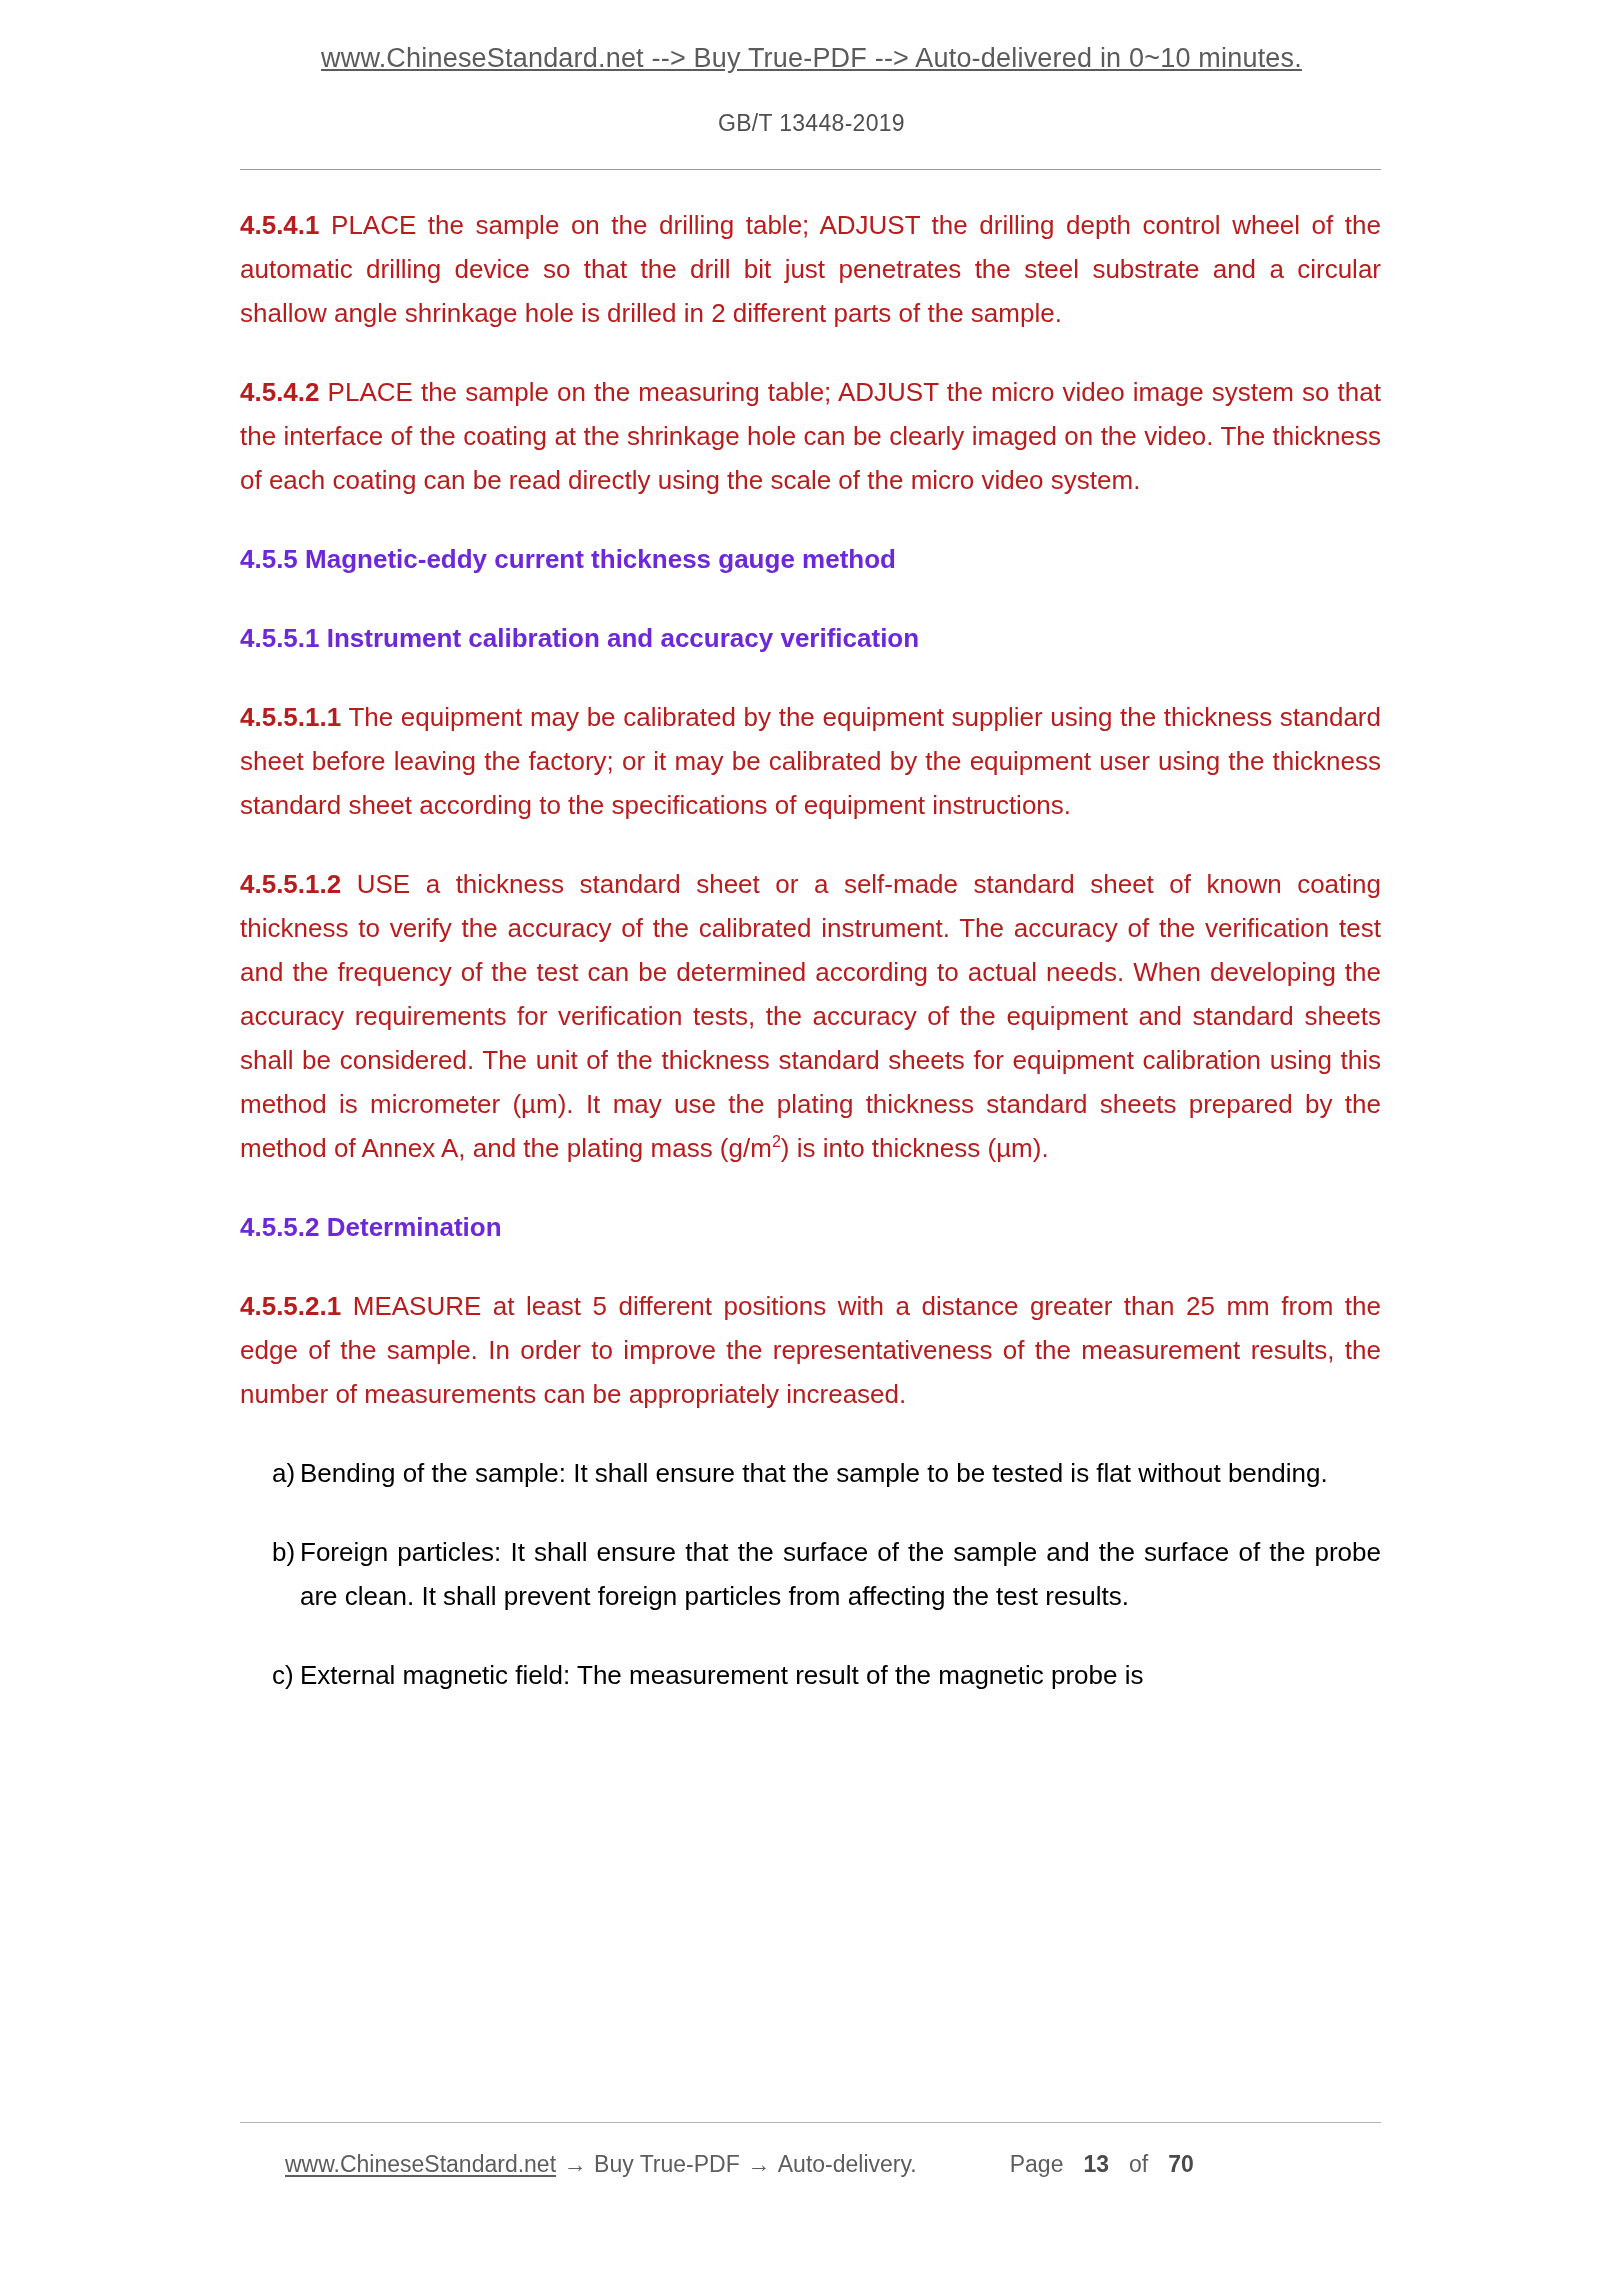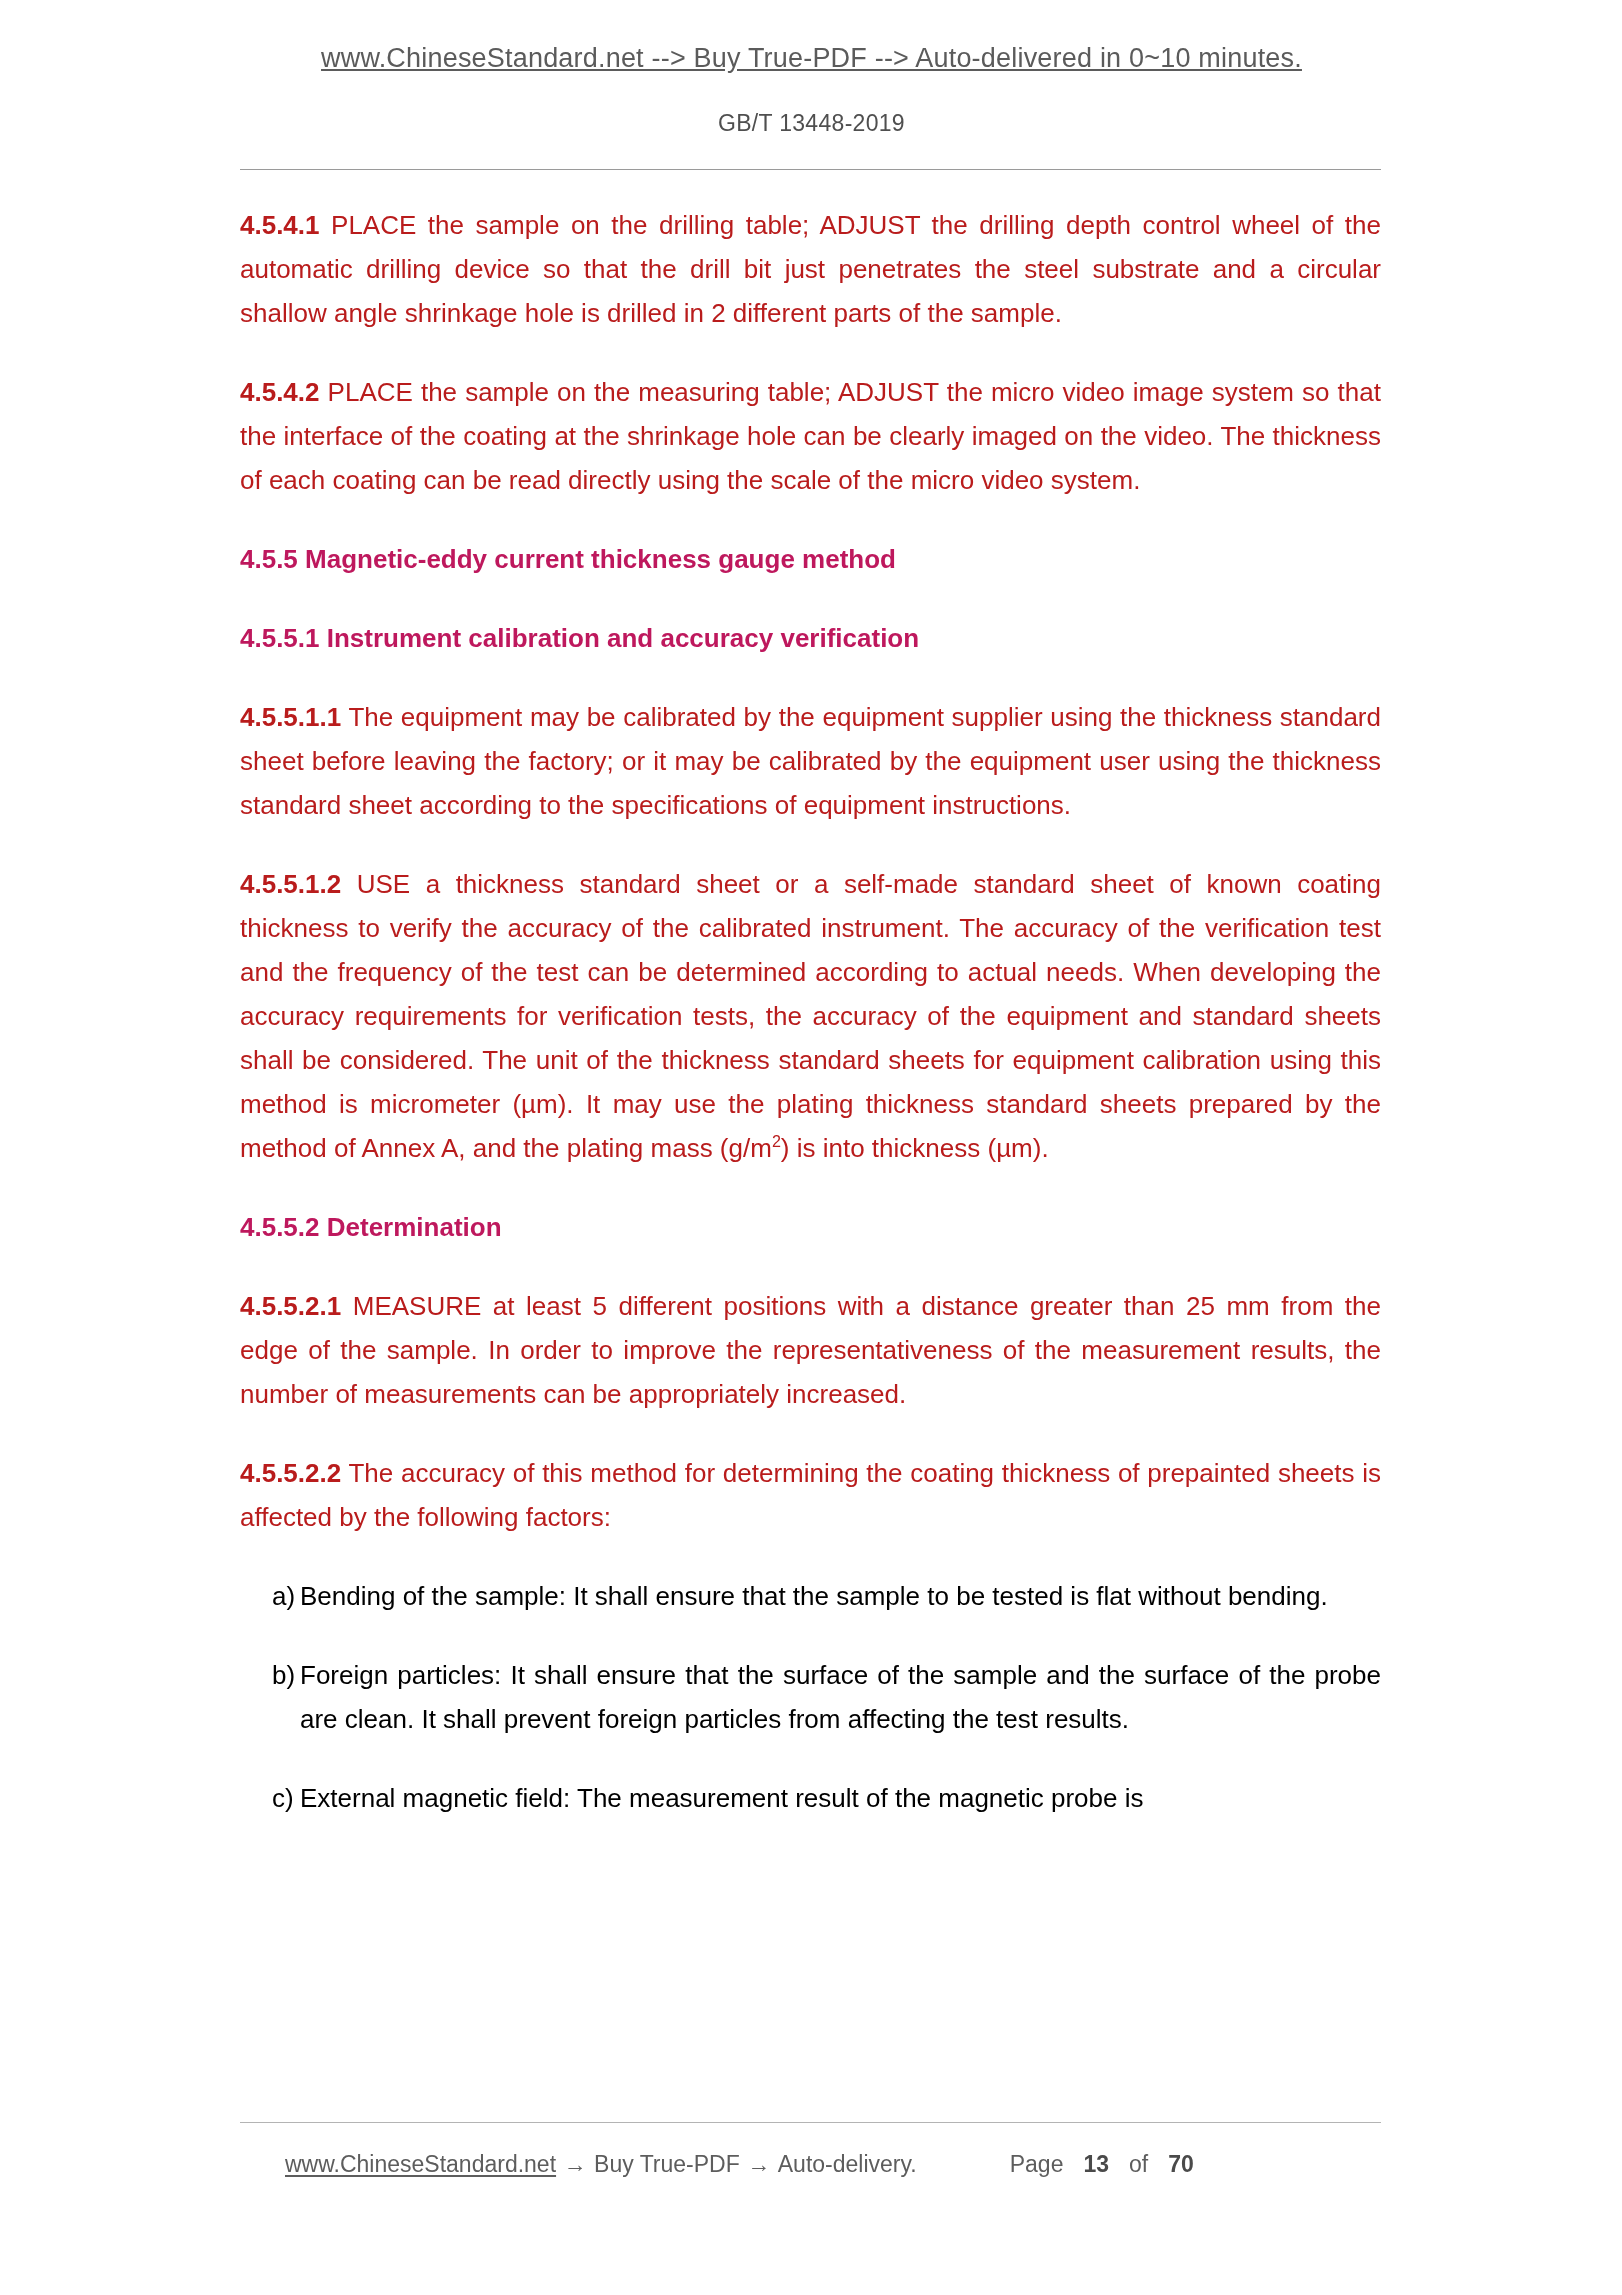--- a/index.html
+++ b/index.html
@@ -85,21 +85,21 @@
 
   p.para .num {
     font-weight: bold;
   }
 
   h4.heading {
     margin: 0 0 35px 0;
     font-size: 26px;
     line-height: 44px;
     font-weight: bold;
-    color: #be185d;
+    color: #6d28d9;
   }
 
   
   ul.factor-list {
     list-style: none;
     margin: 0;
     padding: 0;
   }
   ul.factor-list li {
     position: relative;
@@ -187,24 +187,20 @@
       <span>USE a thickness standard sheet or a self-made standard sheet of known coating thickness to verify the accuracy of the calibrated instrument. The accuracy of the verification test and the frequency of the test can be determined according to actual needs. When developing the accuracy requirements for verification tests, the accuracy of the equipment and standard sheets shall be considered. The unit of the thickness standard sheets for equipment calibration using this method is micrometer (µm). It may use the plating thickness standard sheets prepared by the method of Annex A, and the plating mass (g/m</span><sup>2</sup><span>) is into thickness (µm).</span>
     </p>
 
     <h4 class="heading">4.5.5.2 Determination</h4>
 
     <p class="para">
       <span class="num">4.5.5.2.1</span>
       <span>MEASURE at least 5 different positions with a distance greater than 25 mm from the edge of the sample. In order to improve the representativeness of the measurement results, the number of measurements can be appropriately increased.</span>
     </p>
 
-    <p class="para">
-      <span class="num">4.5.5.2.2</span>
-      <span>The accuracy of this method for determining the coating thickness of prepainted sheets is affected by the following factors:</span>
-    </p>
 
     <ul class="factor-list">
       <li>
         <span class="marker">a)</span>
         <span>Bending of the sample: It shall ensure that the sample to be tested is flat without bending.</span>
       </li>
       <li>
         <span class="marker">b)</span>
         <span>Foreign particles: It shall ensure that the surface of the sample and the surface of the probe are clean. It shall prevent foreign particles from affecting the test results.</span>
       </li>

